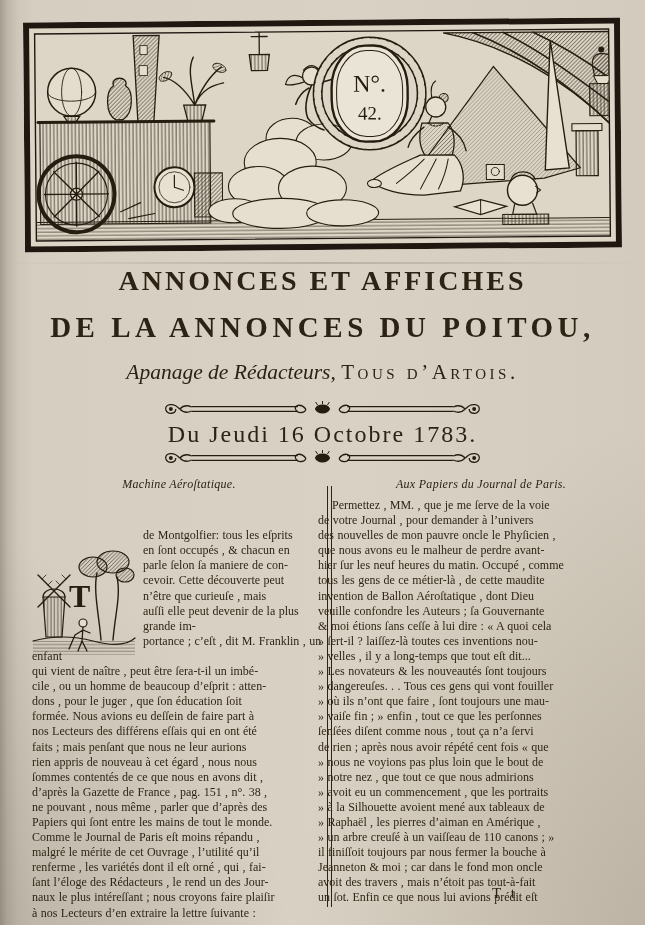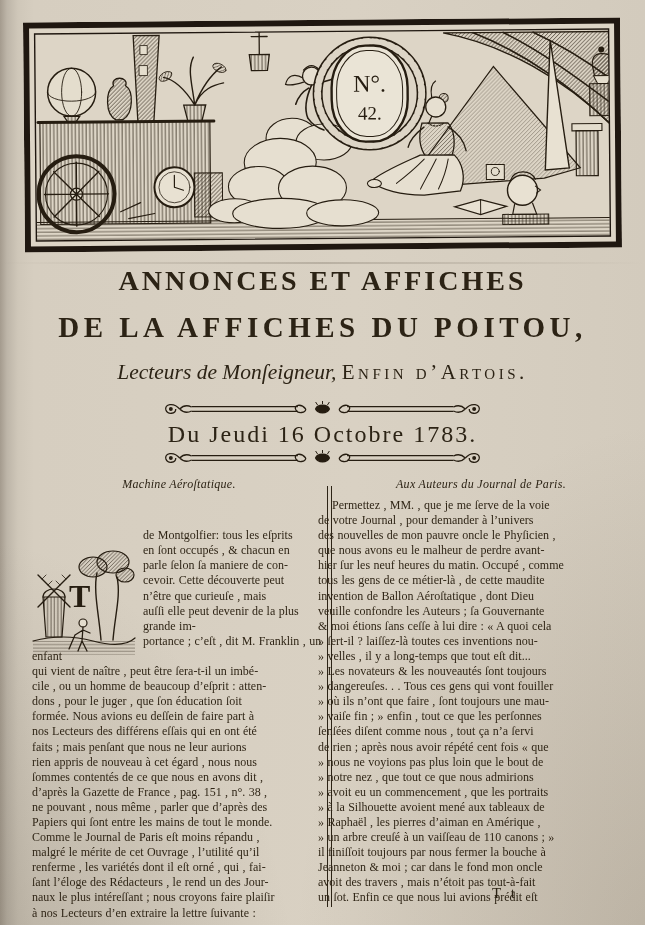--- a/index.html
+++ b/index.html
@@ -188,22 +188,22 @@
       <circle cx="578" cy="32" r="3" fill="#261d11" stroke="none"></circle>
       <path d="M578,36 q-10,0 -9,12 l2,10 h16 l2,-10 q1,-12 -9,-12 z" fill="url(#hd)" stroke-width="1.2"></path>
       <polygon points="570,58 588,58 584,66 574,66" fill="#e4ddcd" stroke-width="1"></polygon>
       <rect x="566" y="66" width="26" height="32" fill="url(#hv)" stroke-width="1"></rect>
     </g>
   </g>
 </svg>
 </div>
 
 <div class="title1">ANNONCES ET AFFICHES</div>
-<div class="title2">DE LA AFFICHES DU POITOU,</div>
-<div class="subtitle"><span class="it">Lecteurs de Monſeigneur, </span><span class="sc">Enfin d’Artois.</span></div>
+<div class="title2">DE LA ANNONCES DU POITOU,</div>
+<div class="subtitle"><span class="it">Apanage de Rédacteurs, </span><span class="sc">Tous d’Artois.</span></div>
 
 <div class="rule rule1">
   <svg width="325" height="16" viewBox="0 0 330 16" preserveAspectRatio="none">
     <g stroke="#261d11" fill="none" stroke-width="1.3">
       <path d="M20,8 C14,1 4,3 6,9 C8,14 16,13 16,8"></path>
         <circle cx="11" cy="8" r="2" fill="#261d11" stroke="none"></circle>
       <path d="M20,8 C24,4 28,4 32,6 M20,8 C24,12 28,12 32,10"></path>
       <path d="M32,5.7 H140 M32,10.3 H140"></path>
       <path d="M148,8 C143,2 135,4 138,9 C140,13 148,12 148,8 M182,8 C187,2 195,4 192,9 C190,13 182,12 182,8"></path>
       <path d="M158,8 C160,3 170,3 172,8 C170,13 160,13 158,8 Z" fill="#261d11"></path>
@@ -230,21 +230,21 @@
       <path d="M160,4 l-2,-3 M165,3 v-3 M170,4 l2,-3" stroke-width="1"></path>
       <path d="M190,5.7 H298 M190,10.3 H298"></path>
       <path d="M310,8 C316,1 326,3 324,9 C322,14 314,13 314,8"></path>
         <circle cx="319" cy="8" r="2" fill="#261d11" stroke="none"></circle>
       <path d="M310,8 C306,4 302,4 298,6 M310,8 C306,12 302,12 298,10"></path>
     </g>
   </svg>
 </div>
 
 <div class="colhead left">Machine Aéroſtatique.</div>
-<div class="colhead right">Aux Auteurs du Journal de Paris.</div>
+<div class="colhead right">Aux Papiers du Journal de Paris.</div>
 
 <div class="coldivider"></div>
 
 <div class="colbody left">
   
   <span class="vignette">
     <svg width="104" height="112" viewBox="0 0 102 112">
       <defs>
         <pattern id="hv2" width="3.4" height="3.4" patternUnits="userSpaceOnUse">
             <path d="M1,0V3.4" stroke="#261d11" stroke-width="0.6"></path>

